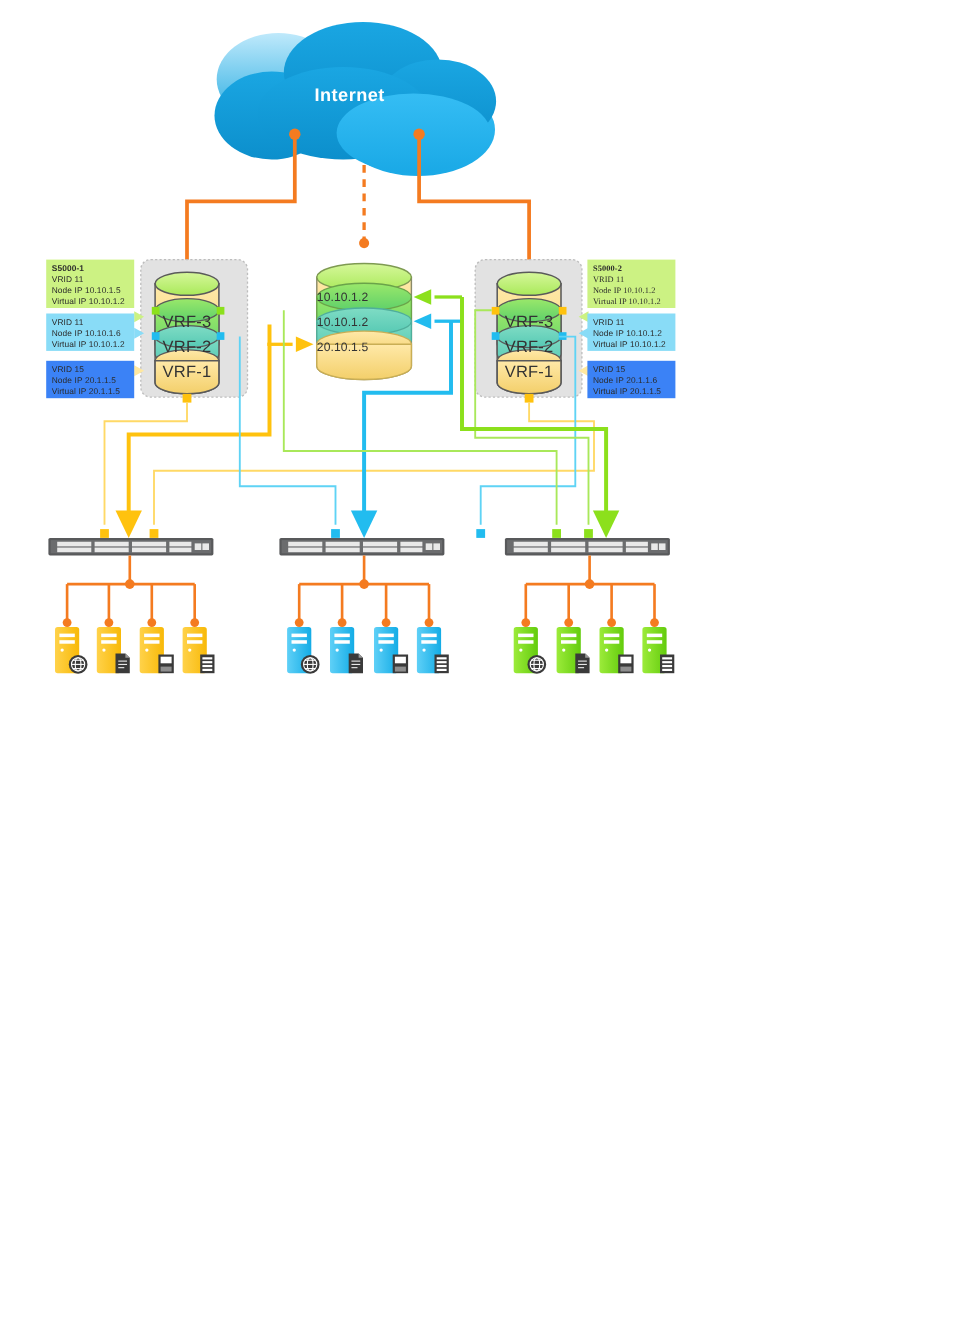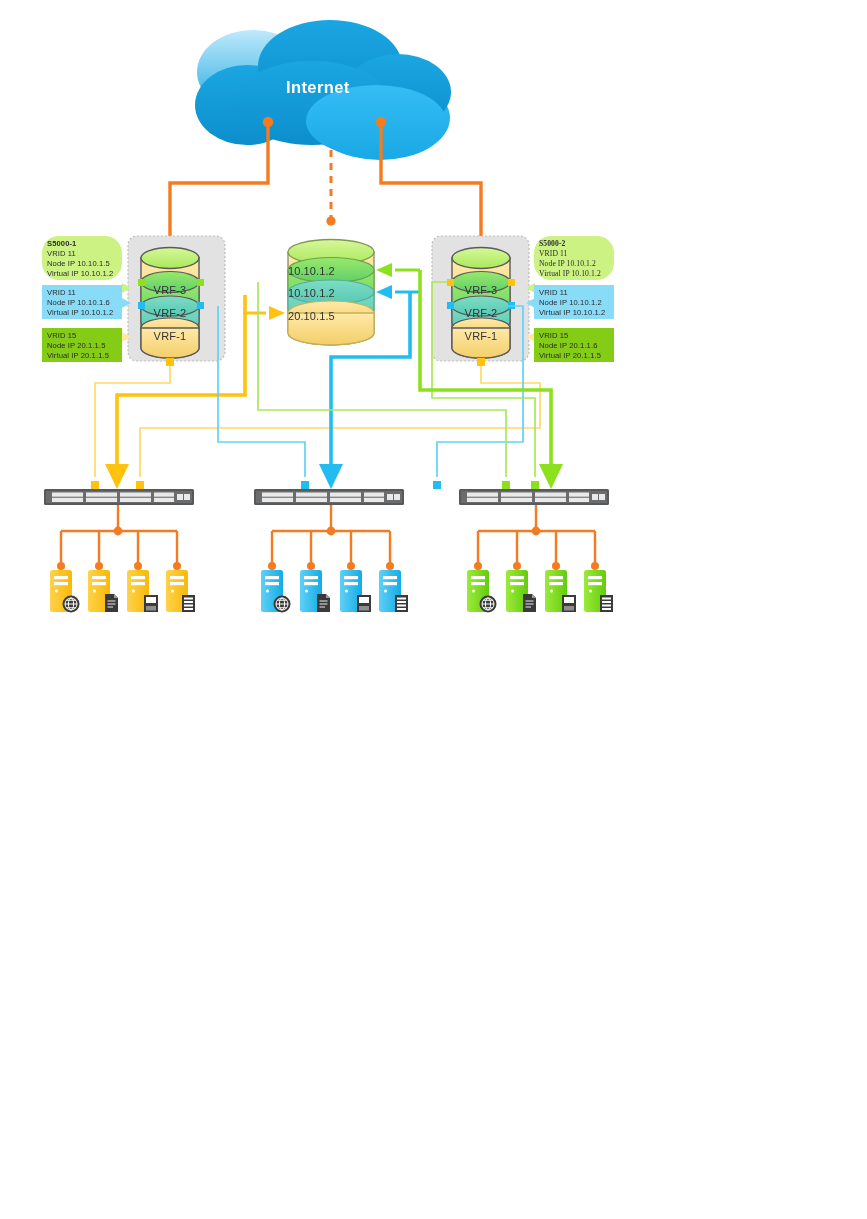--- a/index.html
+++ b/index.html
@@ -4,26 +4,26 @@
 <style>
   html,body{margin:0;padding:0;background:#ffffff;}
   body{width:867px;height:1219px;position:relative;overflow:hidden;
        font-family:"Liberation Sans", sans-serif;}
   #canvas{position:absolute;left:0;top:0;width:807px;height:1219px;}
   .svgroot{position:absolute;left:0;top:0;}
   .ipbox{position:absolute;box-sizing:border-box;padding:3px 4px 4px 5px;
          font-size:7.6px;line-height:10.1px;color:#2b2b2b;letter-spacing:.1px;}
   .ipbox b{font-weight:bold;font-size:7.6px;}
   .ipbox .ln{white-space:nowrap;display:block;}
-  .green-box{background:#ccf283;border-radius:17px;}
+  .green-box{background:#ccf283;}
   .blue-box{background:#89dcf7;}
-  .yellow-box{background:#84cc16;}
+  .yellow-box{background:#3b82f6;}
   .cloudlabel{position:absolute;color:#ffffff;font-size:16.5px;font-weight:bold;
               letter-spacing:.4px;}
-  .vrflabel{position:absolute;font-size:11px;color:#333333;text-align:center;
+  .vrflabel{position:absolute;font-size:15px;color:#333333;text-align:center;
             letter-spacing:.2px;}
   .iplabel{position:absolute;font-size:11px;color:#333333;text-align:left;
            letter-spacing:.1px;}
 </style>
 </head>
 <body>
 
 <div id="canvas">
 
 <svg class="svgroot" width="867" height="1219" viewBox="0 0 867 1219">

